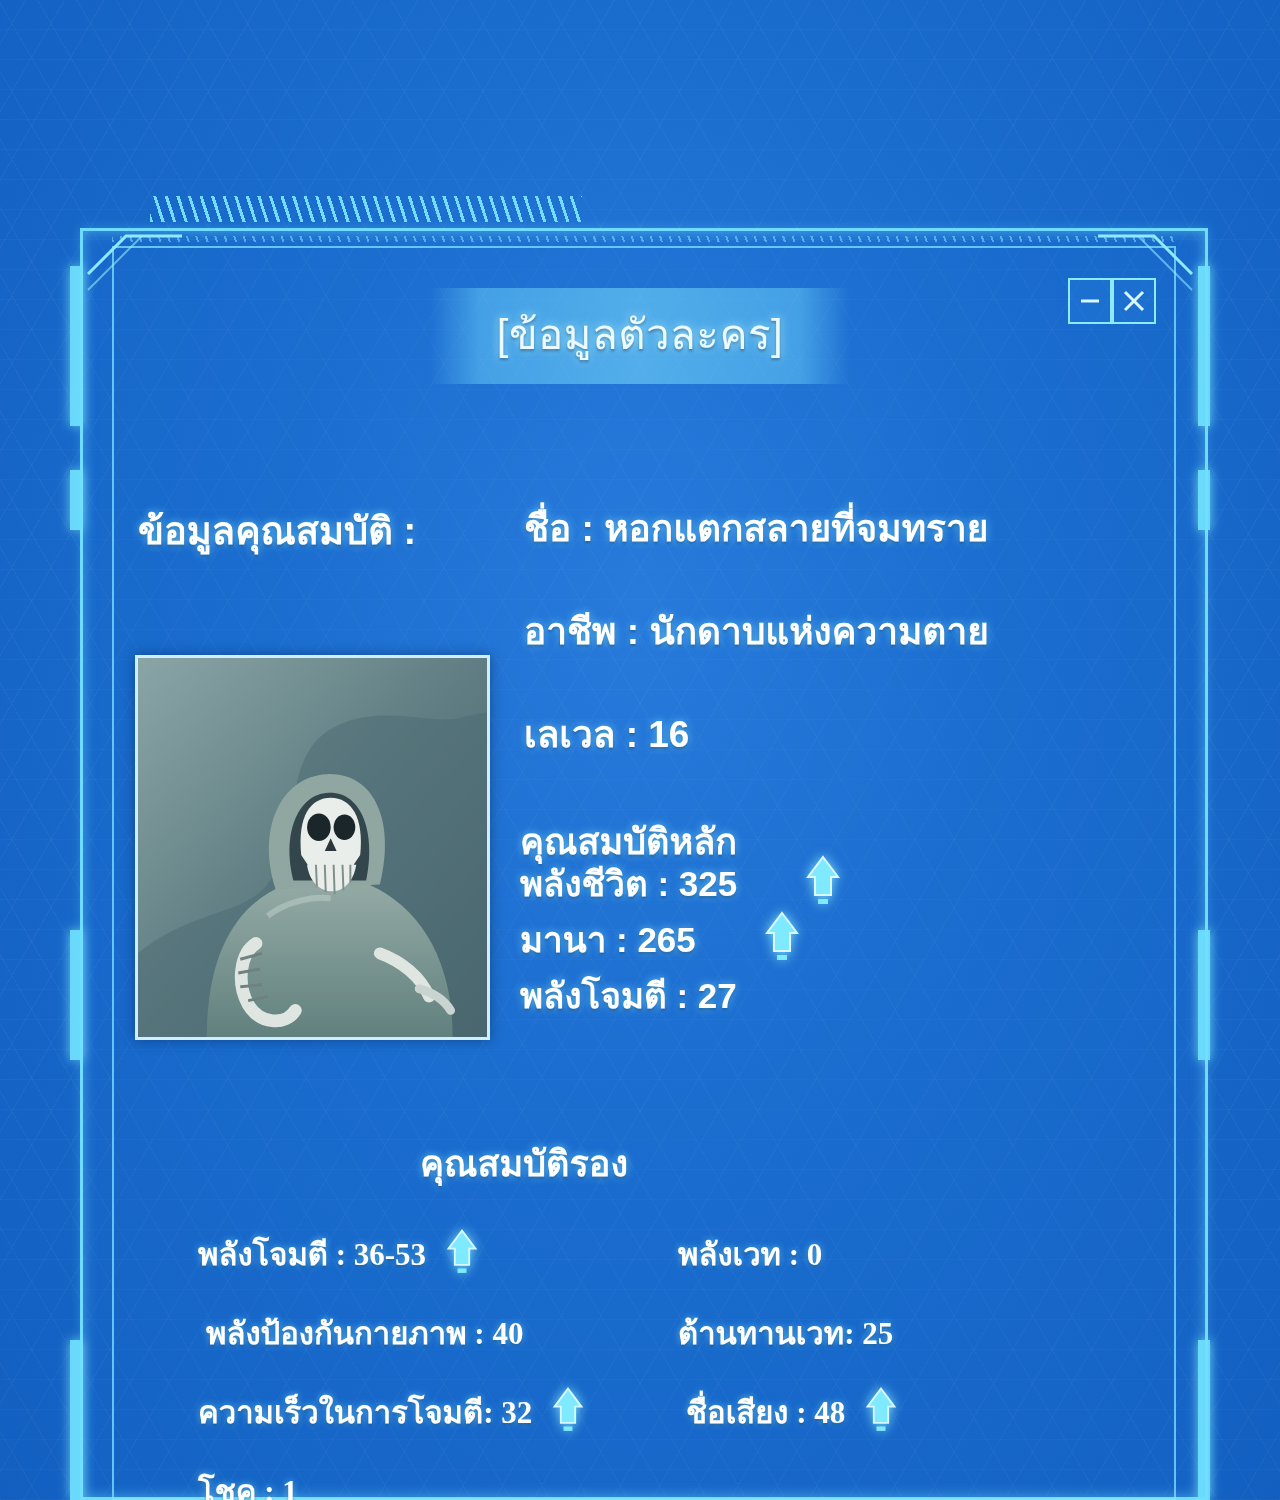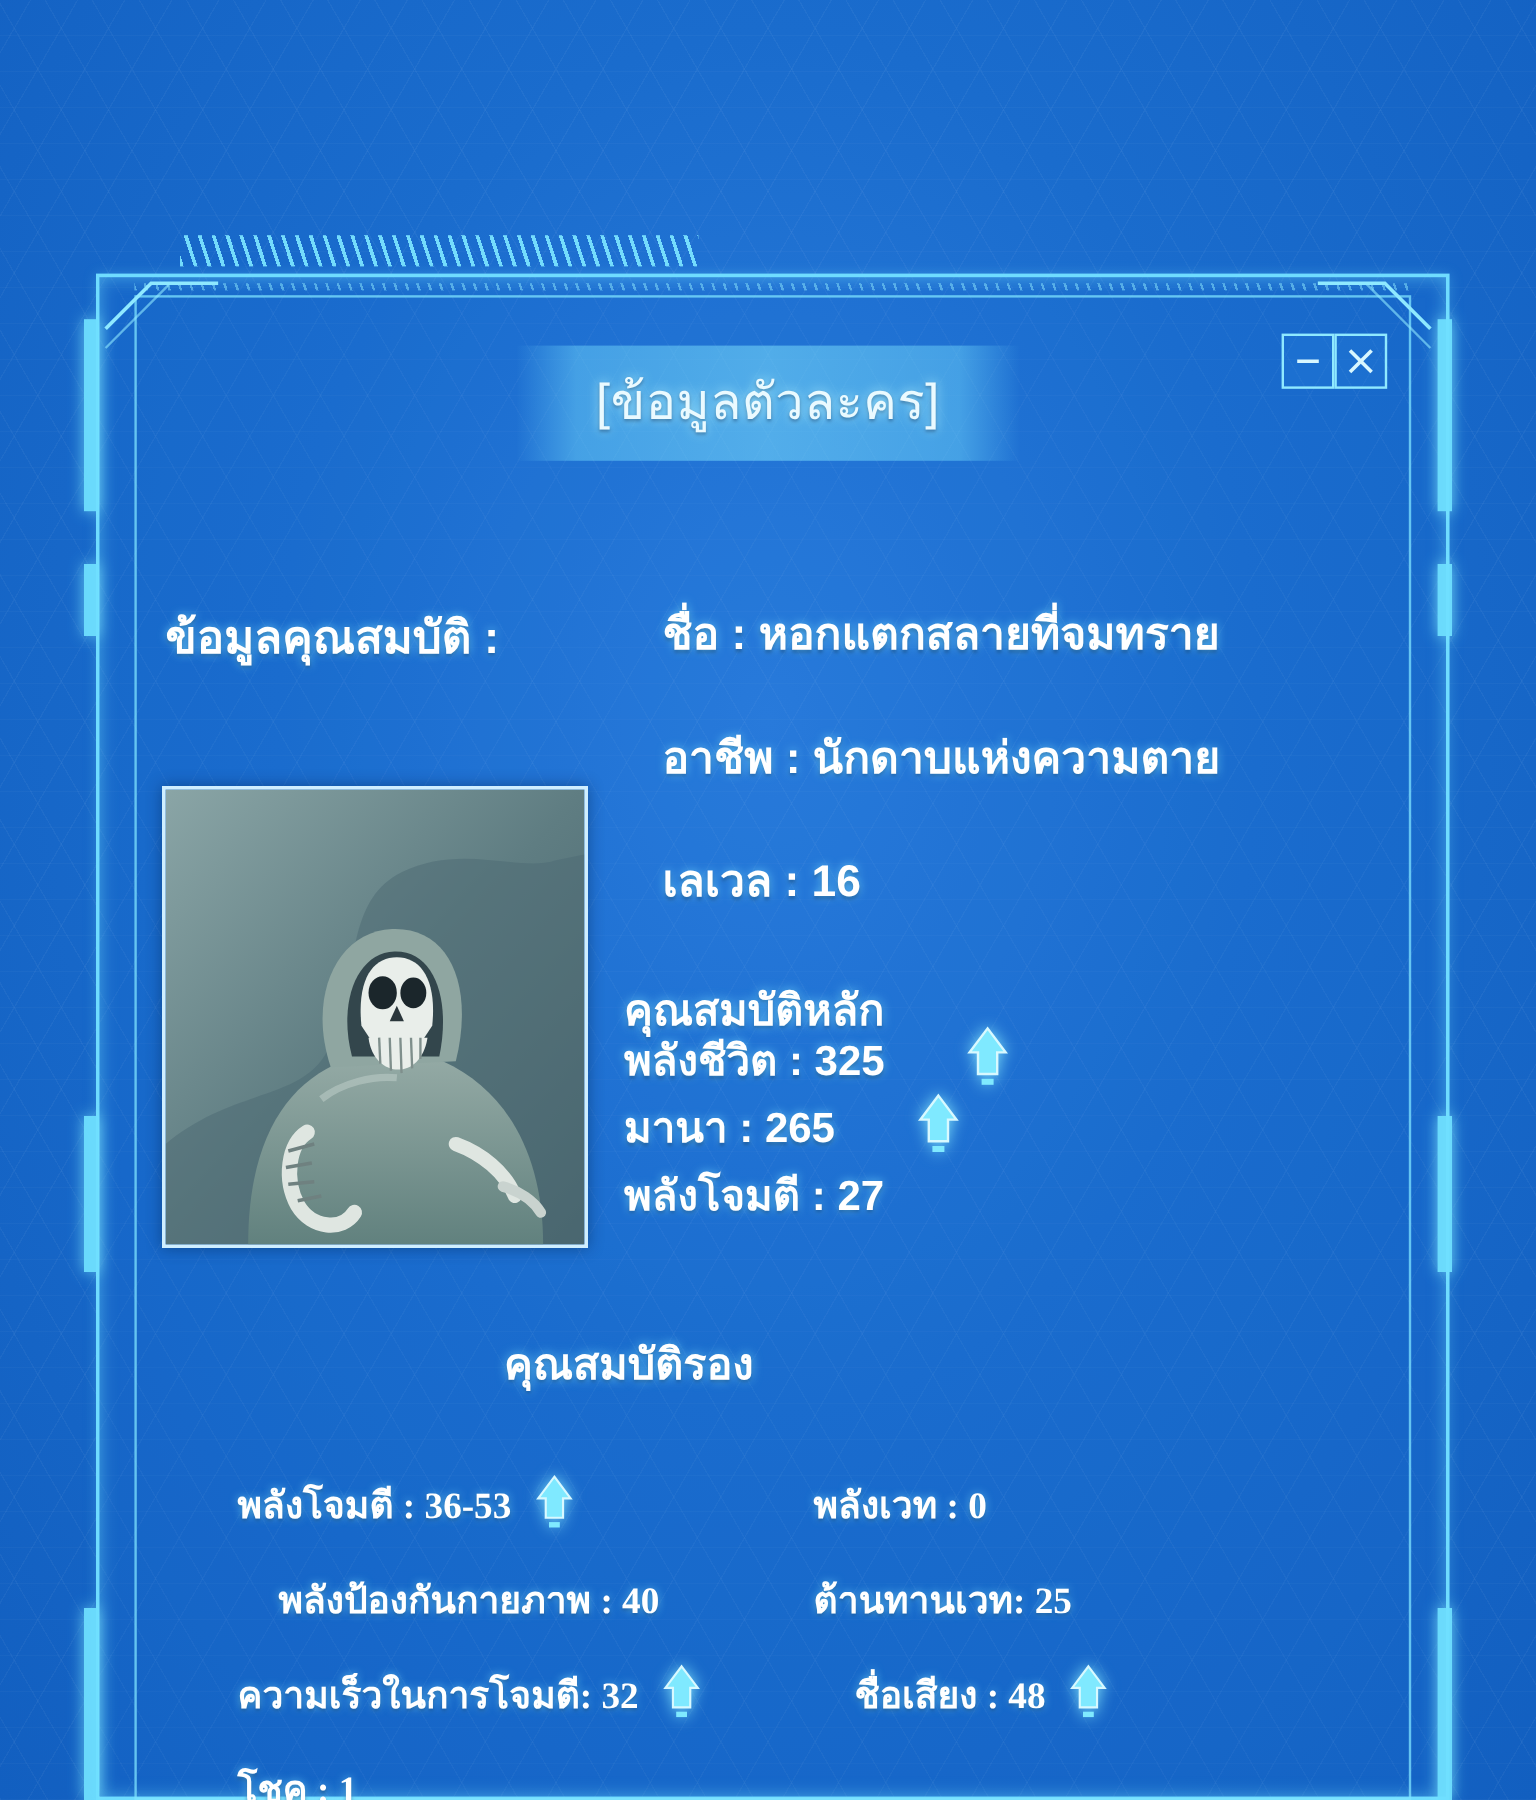--- a/index.html
+++ b/index.html
@@ -107,21 +107,21 @@
   }
   .portrait {
     position: absolute; left: 135px; top: 655px; width: 355px; height: 385px;
     border: 3px solid #cfeeff;
     background: linear-gradient(165deg, #7f9a9c 0%, #5e7c80 40%, #4d6c72 100%);
     overflow: hidden;
     box-shadow: 0 0 12px rgba(0,30,70,.45);
   }
   .portrait svg { display: block; width: 100%; height: 100%; }
   .id-block {
-    position: absolute; left: 552px; top: 498px; width: 640px;
+    position: absolute; left: 524px; top: 498px; width: 640px;
   }
   .id-line {
     font-size: 37px; font-weight: bold; color: #ffffff; white-space: nowrap;
     text-shadow: 0 0 8px rgba(120,220,255,.75), 0 2px 3px rgba(0,40,90,.5);
     margin-bottom: 44px;
   }
   .sect-main-title {
     position: absolute; left: 520px; top: 785px;
     font-size: 36px; font-weight: bold; color: #ffffff;
     text-shadow: 0 0 9px rgba(120,220,255,.8), 0 2px 3px rgba(0,40,90,.5);
@@ -136,36 +136,36 @@
     white-space: nowrap;
     gap: 48px;
   }
   .main-stat-row .txt {
     font-size: 35px; font-weight: bold; color: #ffffff;
     text-shadow: 0 0 8px rgba(120,220,255,.75), 0 2px 3px rgba(0,40,90,.5);
   }
   .arrow { margin-left: 18px; }
   .arrow svg { display:block; filter: drop-shadow(0 0 6px rgba(140,240,255,.85)); }
   .sect-sub-title {
-    position: absolute; left: 0; top: 1108px; width: 1048px; text-align: center;
+    position: absolute; left: 0; top: 1135px; width: 1048px; text-align: center;
     font-size: 36px; font-weight: bold; color: #ffffff;
     text-shadow: 0 0 9px rgba(120,220,255,.8), 0 2px 3px rgba(0,40,90,.5);
   }
   .sub-grid {
     position: absolute; left: 198px; top: 1222px; width: 900px;
     display: grid; grid-template-columns: 480px 420px; row-gap: 16px; font-family: Liberation Serif, serif;
   }
   .sub-cell {
     display: flex; align-items: center; height: 63px; white-space: nowrap;
   }
   .sub-cell .txt {
     font-size: 31px; font-weight: bold; color: #ffffff;
     text-shadow: 0 0 7px rgba(120,220,255,.7), 0 2px 3px rgba(0,40,90,.5);
   }
-  .sub-cell.indent { padding-left: 8px; margin-left: 26px; }
+  .sub-cell.indent { padding-left: 8px; }
 </style>
 </head>
 <body>
 
 <div id="stage">
   <div id="hexfield"></div>
 
   <div class="hatch"></div>
   <div class="hatch-2"></div>
 

